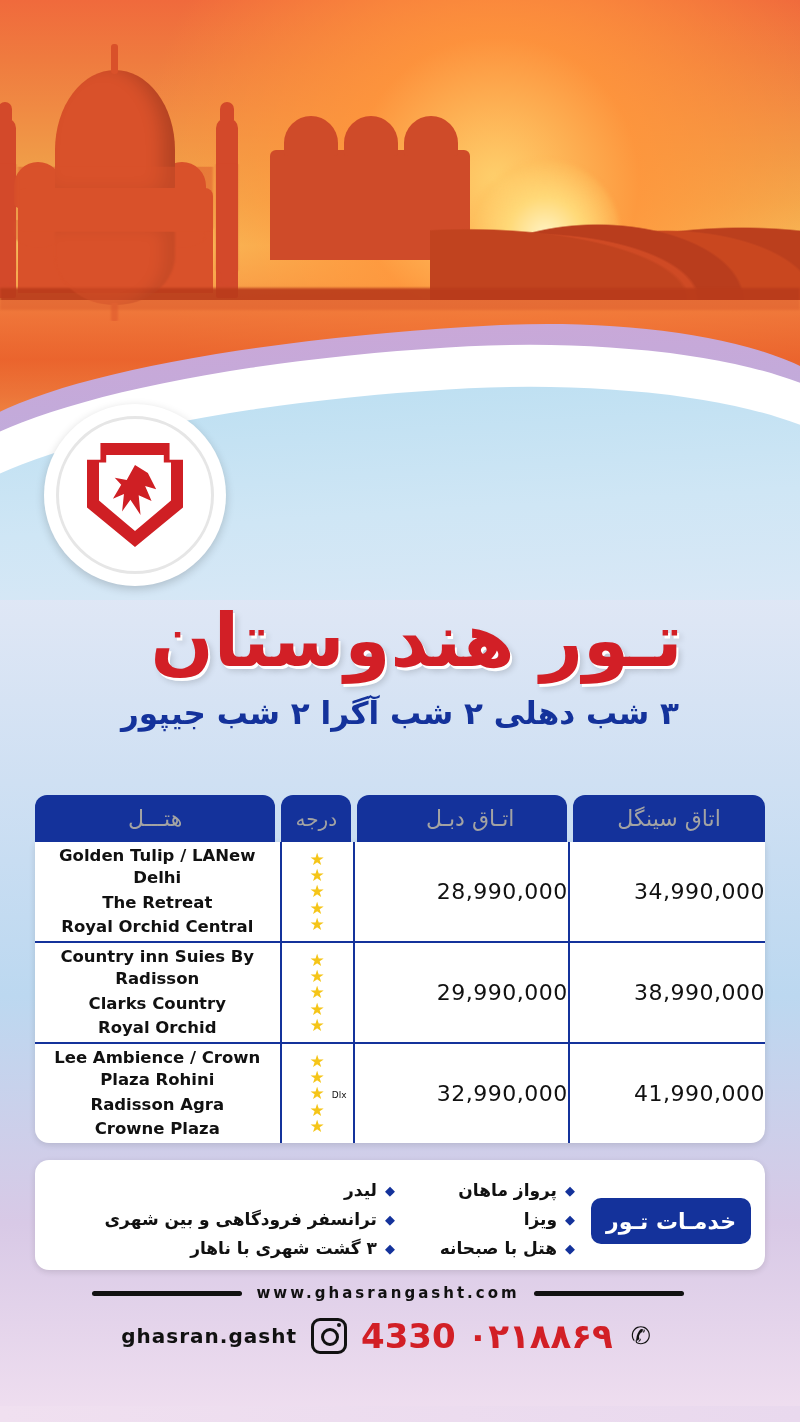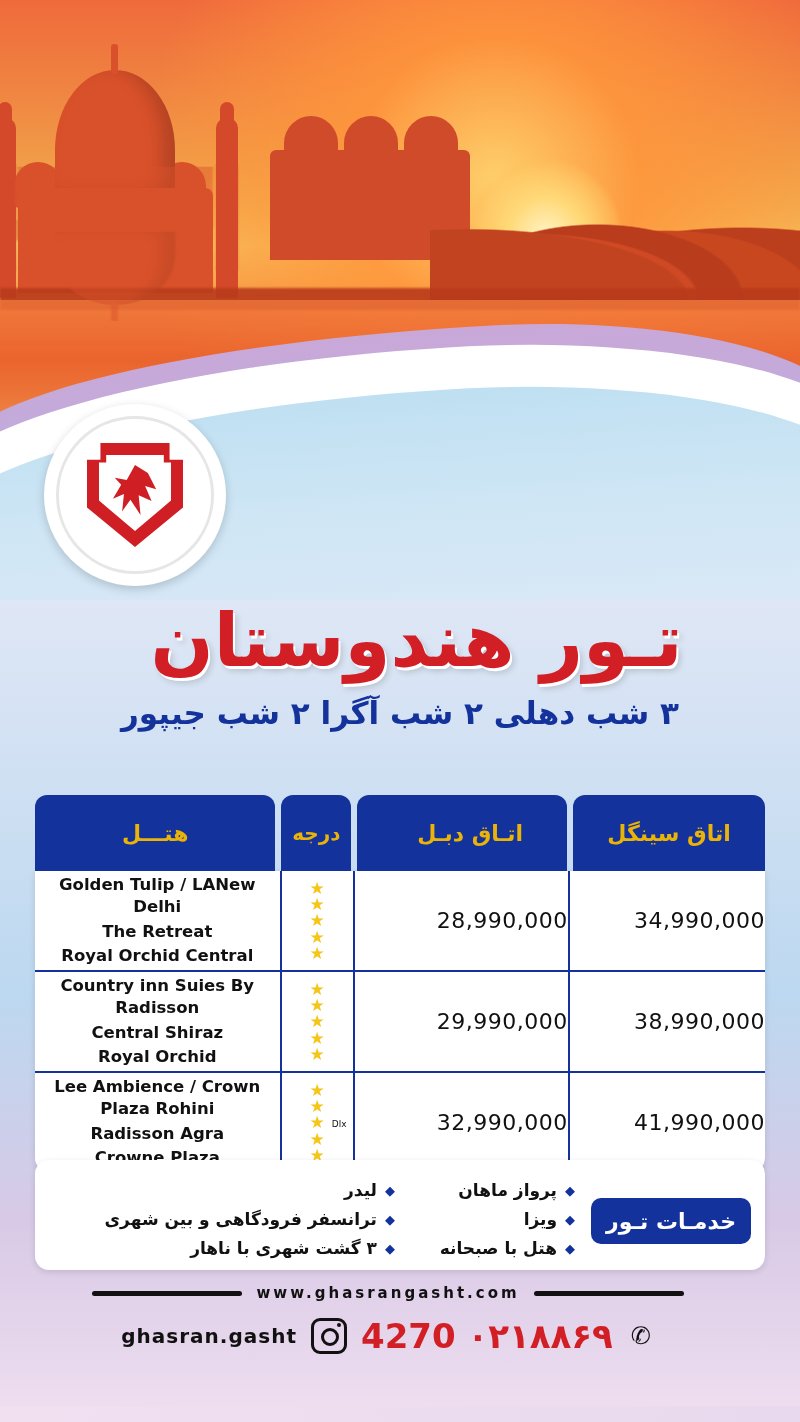--- a/index.html
+++ b/index.html
@@ -161,22 +161,22 @@
     margin-top:14px;font-size:31px;font-weight:bold;color:#14329b;
   }
 
   
   .table{
     position:absolute;left:35px;top:795px;width:730px;
     z-index:6;
   }
   .thead{display:flex;gap:6px;}
   .th{
-    background:#14329b;color:#eab308;font-weight:bold;font-size:22px;
-    border-radius:12px 12px 0 0;height:76px;display:flex;align-items:center;justify-content:center;
+    background:#14329b;color:#a3a3a3;font-weight:normal;font-size:22px;
+    border-radius:12px 12px 0 0;height:47px;display:flex;align-items:center;justify-content:center;
     letter-spacing:1px;
   }
   .c-single{width:198px;}
   .c-double{width:200px;padding-left:16px;}
   .c-grade{width:72px;font-size:20px;}
   .c-hotel{width:248px;}
   .tbody{
     background:#ffffff;border-radius:0 0 14px 14px;box-shadow:0 2px 6px rgba(0,0,0,.12);
     display:flex;flex-direction:column;overflow:hidden;
   }
@@ -333,21 +333,21 @@
         </div>
         <div class="cell c-grade stars sep">
           <span class="star">★</span>
           <span class="star">★</span>
           <span class="star">★</span>
           <span class="star">★</span>
           <span class="star">★</span>
         </div>
         <div class="cell c-hotel hotels">
           <span>Country inn Suies By Radisson</span>
-          <span>Central Shiraz</span>
+          <span>Clarks Country</span>
           <span>Royal Orchid</span>
         </div>
       </div>
 
       <div class="trow">
         <div class="cell c-single sep">
           <span class="price">41,990,000</span>
         </div>
         <div class="cell c-double sep">
           <span class="price">32,990,000</span>
@@ -407,20 +407,20 @@
   <div class="footer">
     <div class="site-row">
       <div class="rule"></div>
       <div class="site">www.ghasrangasht.com</div>
       <div class="rule"></div>
     </div>
 
 
     <div class="contact">
       <div class="phone-icon">✆</div>
-      <div class="phone">۰۲۱۸۸۶۹ 4270</div>
+      <div class="phone">۰۲۱۸۸۶۹ 4330</div>
       <div class="ig-icon"></div>
       <div class="ig-handle">ghasran.gasht</div>
     </div>
   </div>
 
   <div class="bottom-strip"></div>
 </div>
 
 </body></html>

